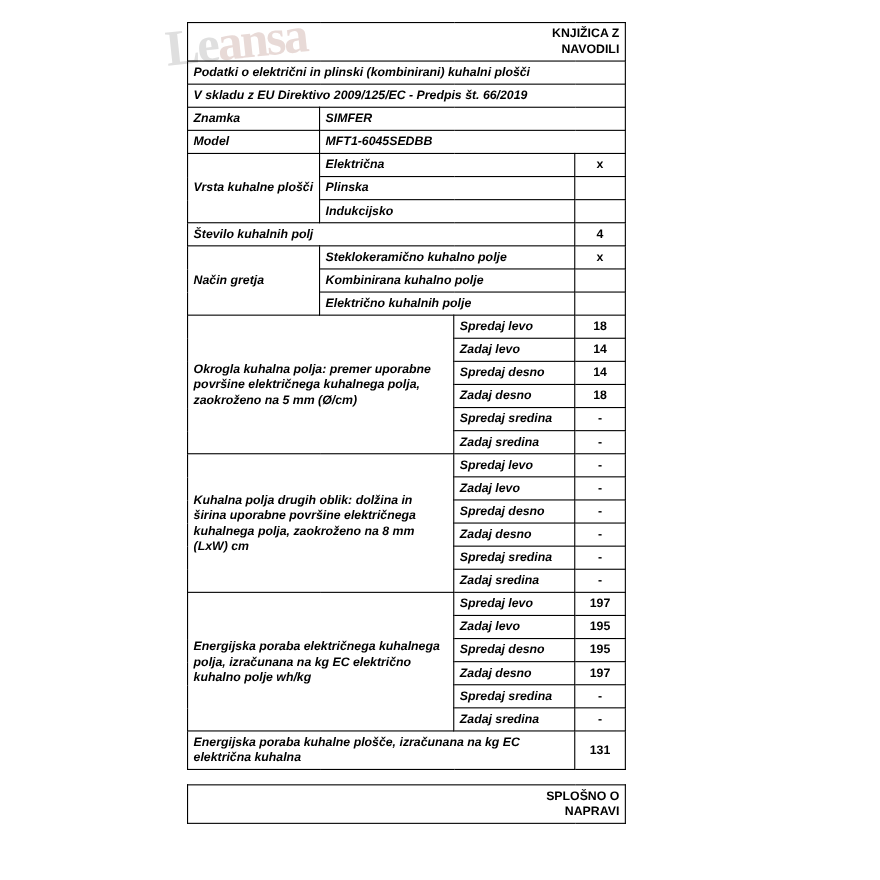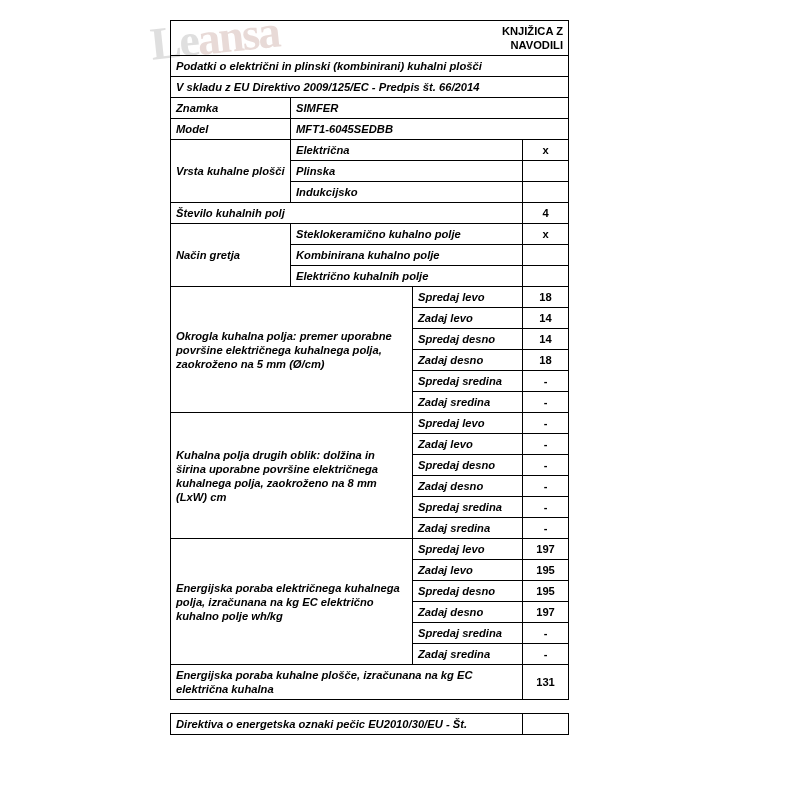--- a/index.html
+++ b/index.html
@@ -104,21 +104,21 @@
       <tr>
         <td colspan="4" class="title-cell">
           <div>KNJIŽICA Z</div>
           <div>NAVODILI</div>
         </td>
       </tr>
       <tr>
         <td colspan="4" class="b nowrap-pad">Podatki o električni in plinski (kombinirani) kuhalni plošči</td>
       </tr>
       <tr>
-        <td colspan="4" class="b nowrap-pad">V skladu z EU Direktivo 2009/125/EC - Predpis št. 66/2014</td>
+        <td colspan="4" class="b nowrap-pad">V skladu z EU Direktivo 2009/125/EC - Predpis št. 66/2019</td>
       </tr>
 
       <tr>
         <td class="b">Znamka</td>
         <td colspan="3" class="b">SIMFER</td>
       </tr>
       <tr>
         <td class="b">Model</td>
         <td colspan="3" class="b">MFT1-6045SEDBB</td>
       </tr>
@@ -241,19 +241,21 @@
     </tbody>
   </table>
 
   <table class="doc bottom-table">
     <colgroup>
       <col style="width:352px">
       <col style="width:46px">
     </colgroup>
     <tbody>
       <tr>
-        <td class="b">Direktiva o energetska oznaki pečic EU2010/30/EU - Št.</td>
-        <td class="val"></td>
+        <td colspan="2" class="title-cell">
+          <div>SPLOŠNO O</div>
+          <div>NAPRAVI</div>
+        </td>
       </tr>
     </tbody>
   </table>
 
 </div>
 
 </body></html>

